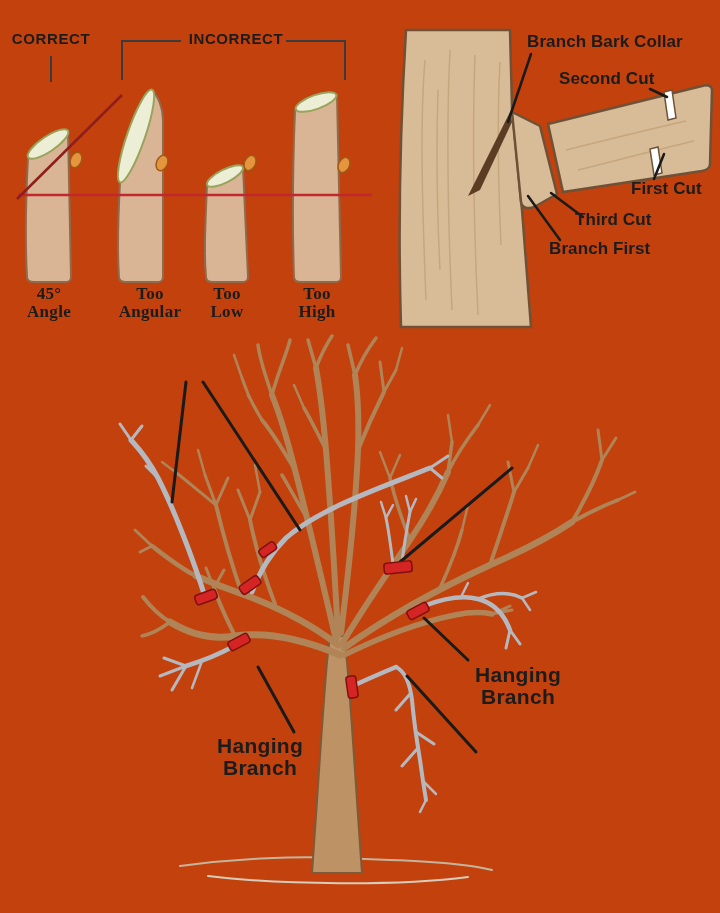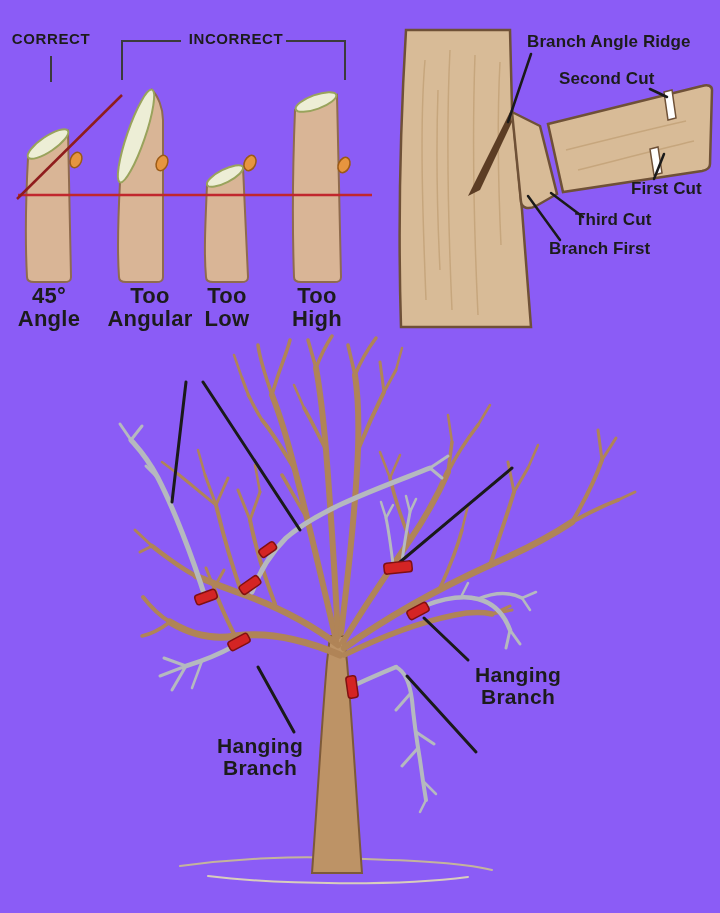--- a/index.html
+++ b/index.html
@@ -1,24 +1,24 @@
 <!DOCTYPE html>
 <html><head>
 <meta charset="utf-8">
 <style>
   html,body{margin:0;padding:0;background:#ffffff;}
-  .page{position:relative;width:720px;height:913px;background:#8b5cf6;overflow:hidden;
+  .page{position:relative;width:720px;height:913px;background:#c2410c;overflow:hidden;
         font-family:"Liberation Sans",sans-serif;color:#1c1c1c;}
   .panel{position:absolute;}
   svg{display:block;}
   .lbl{position:absolute;font-weight:700;white-space:pre-line;line-height:1.04;
        color:#1c1c1c;letter-spacing:.3px;}
   .lbl.center{transform:translateX(-50%);text-align:center;}
   .cap{font-size:15px;letter-spacing:.6px;}
-  .stub-lbl{font-size:22px;}
+  .stub-lbl{font-size:17px;font-family:Liberation Serif, serif;}
   .cut-lbl{font-size:17px;letter-spacing:.1px;white-space:nowrap;}
   .tree-lbl{font-size:21px;}
 </style>
 </head>
 <body>
 
 <div class="page">
 
   <div class="panel" style="left:0;top:0;width:390px;height:332px;">
     <svg width="390" height="332" viewBox="0 0 390 332">
@@ -98,21 +98,21 @@
         <g stroke="#1a1a1a" stroke-width="2.5" stroke-linecap="round">
           <path d="M531,54 L508,122"></path>
           <path d="M650,89 L667,97"></path>
           <path d="M654,179 L664,154"></path>
           <path d="M583,217 L551,193"></path>
           <path d="M560,240 L528,196"></path>
         </g>
       </g>
     </svg>
 
-    <div class="lbl cut-lbl" style="left:137px;top:33px;">Branch Angle Ridge</div>
+    <div class="lbl cut-lbl" style="left:137px;top:33px;">Branch Bark Collar</div>
     <div class="lbl cut-lbl" style="left:169px;top:70px;">Second Cut</div>
     <div class="lbl cut-lbl" style="left:241px;top:180px;">First Cut</div>
     <div class="lbl cut-lbl" style="left:185px;top:211px;">Third Cut</div>
     <div class="lbl cut-lbl" style="left:159px;top:240px;">Branch First</div>
   </div>
 
   <div class="panel" style="left:0;top:332px;width:720px;height:581px;">
     <svg width="720" height="581" viewBox="0 0 720 581">
       <g transform="translate(0,-332)">
 

